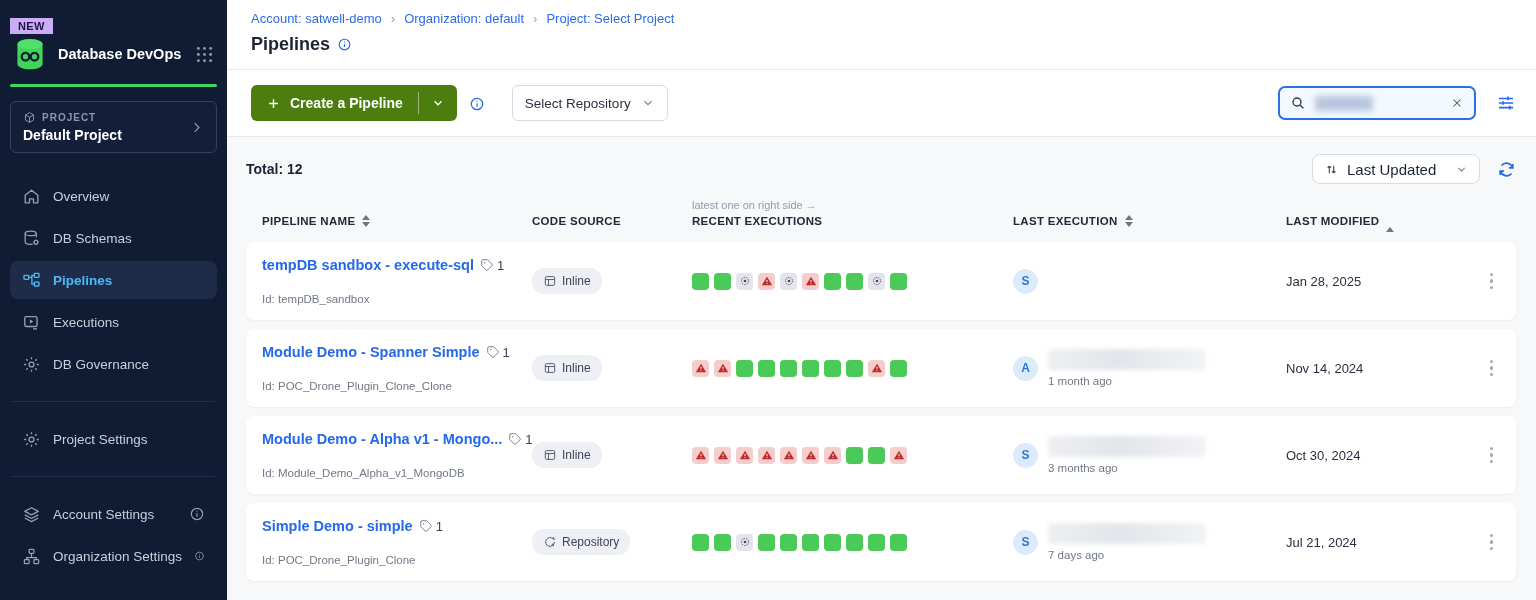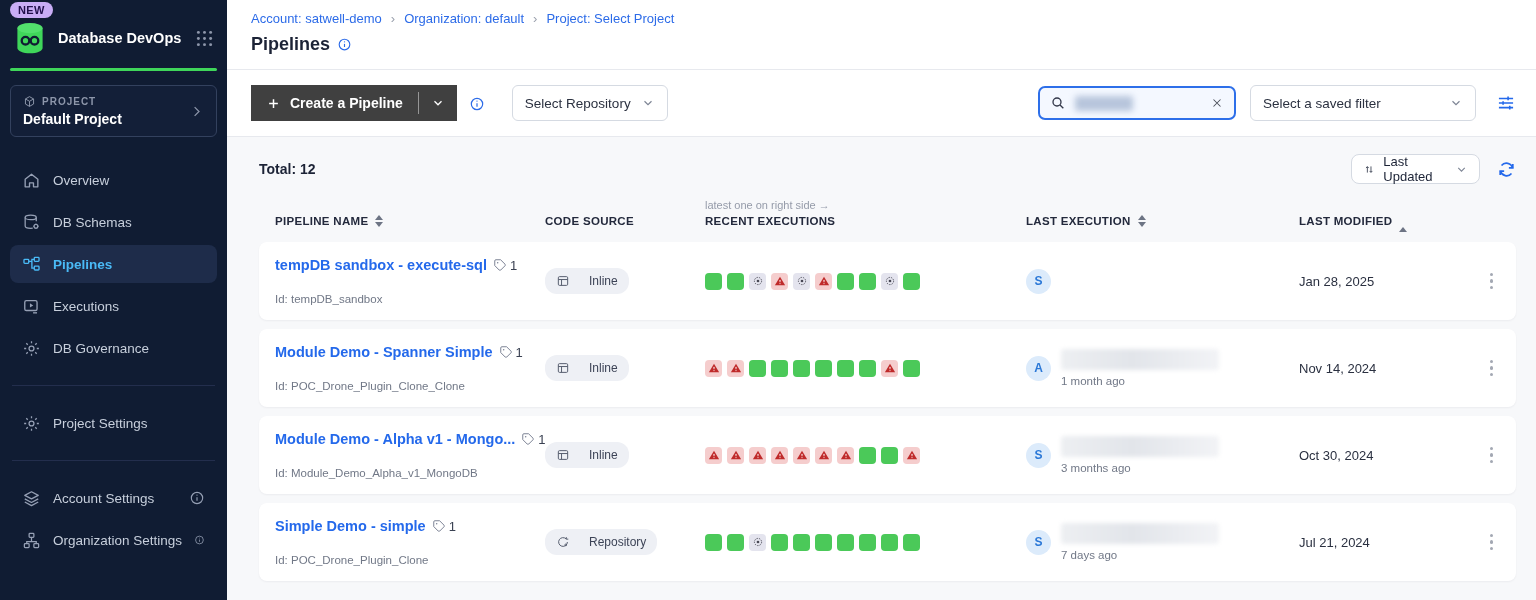--- a/index.html
+++ b/index.html
@@ -2,21 +2,21 @@
 <html><head>
 <meta charset="utf-8">
 <style>
   *{box-sizing:border-box;margin:0;padding:0}
   html,body{width:1536px;height:600px;overflow:hidden}
   body{font-family:"Liberation Sans",sans-serif;display:flex;background:#fff;color:#20263a}
   svg{display:block}
 
   
   .sidebar{flex:0 0 227px;width:227px;height:100%;background:#101c33;color:#c7cfdc;padding:0 10px;position:relative}
-  .new-badge{display:inline-block;margin-top:2px;background:#c9adf6;color:#22104d;font-size:11px;font-weight:700;padding:2px 8px;border-radius:8px;letter-spacing:.3px}
+  .new-badge{display:inline-block;margin-top:18px;background:#c9adf6;color:#22104d;font-size:11px;font-weight:700;padding:2px 8px;border-radius:0;letter-spacing:.3px}
   .logo-row{display:flex;align-items:center;gap:10px;margin-top:2px;padding:0 2px}
   .logo{width:36px;height:36px}
   .app-title{color:#fff;font-weight:700;font-size:14.5px;white-space:nowrap}
   .grid-btn{margin-left:auto;color:#8e97ab;cursor:pointer}
   .grid-btn svg{width:21px;height:21px}
   .green-line{height:3px;background:#3fd65a;border-radius:2px;margin-top:12px}
   .project-card{margin-top:14px;border:1px solid #33415e;border-radius:6px;padding:9px 12px;display:flex;align-items:center;cursor:pointer;background:#131f38}
   .project-meta{flex:1;min-width:0}
   .project-label{display:flex;align-items:center;gap:6px;color:#8d96aa;font-size:10px;font-weight:700;letter-spacing:1px}
   .project-label svg{width:13px;height:13px}
@@ -38,21 +38,21 @@
   .top-band{height:70px;padding:11px 20px 0 24px;border-bottom:1px solid #e7e9ee}
   .breadcrumb{font-size:13px;color:#2c6be8;display:flex;align-items:flex-start;gap:9px}
   .crumb{cursor:pointer}
   .crumb-sep{color:#9aa0ad}
   .title-row{display:flex;align-items:center;gap:7px;margin-top:8px}
   .page-title{font-size:18px;font-weight:700;color:#1c2336}
   .i-blue{color:#2c6be8;width:15px;height:15px}
   .i-blue svg{width:100%;height:100%}
 
   .toolbar{height:67px;display:flex;align-items:center;padding:0 20px 0 24px;border-bottom:1px solid #e7e9ee;background:#fff}
-  .btn-create{background:#404040;color:#fff;border:none;border-radius:0;height:36px;display:flex;align-items:center;font-weight:700;font-size:14px;cursor:pointer;font-family:inherit}
+  .btn-create{background:#4d7c0f;color:#fff;border:none;border-radius:6px;height:36px;display:flex;align-items:center;font-weight:700;font-size:14px;cursor:pointer;font-family:inherit}
   .btn-main{display:flex;align-items:center;gap:9px;padding:0 15px;height:100%}
   .btn-main svg{width:15px;height:15px}
   .btn-sep{width:1px;height:22px;background:rgba(255,255,255,.45)}
   .btn-caret{padding:0 12px;height:100%;display:flex;align-items:center;cursor:pointer}
   .btn-caret svg{width:14px;height:14px}
   .tb-info{margin-left:12px}
   .tb-info svg{width:16px;height:16px}
   .select{height:36px;border:1px solid #d5dae2;border-radius:6px;background:#fff;display:flex;align-items:center;gap:8px;padding:0 12px;font-size:13.5px;color:#2b3140;cursor:pointer}
   .select .caret{margin-left:auto;color:#7d8494}
   .select .caret svg{width:14px;height:14px}
@@ -60,25 +60,25 @@
   .filter-select{width:226px;margin-left:14px}
   .search-box{margin-left:auto;width:198px;height:34px;border:2px solid #2d6fe9;border-radius:7px;background:#f4f8ff;display:flex;align-items:center;padding:0 10px;gap:9px}
   .search-box .mag{color:#33384a;width:16px;height:16px;flex:0 0 16px}
   .search-box .mag svg{width:100%;height:100%}
   .blur-chip{width:58px;height:15px;background:#b7c5dc;border-radius:2px;filter:blur(3px)}
   .clear-x{margin-left:auto;color:#4a4f5a;cursor:pointer;width:14px;height:14px}
   .clear-x svg{width:100%;height:100%}
   .sliders-btn{margin-left:20px;color:#2469eb;cursor:pointer;width:20px;height:20px}
   .sliders-btn svg{width:100%;height:100%}
 
-  .content{flex:1;background:#f7f8fa;padding:16px 20px 0 32px;min-width:0}
+  .content{flex:1;background:#f7f8fa;padding:16px 20px 0 19px;min-width:0}
   .total-row{display:flex;align-items:center;height:32px;margin-bottom:14px}
   .total{font-size:14px;font-weight:700;color:#1c2336}
   .right-tools{margin-left:auto;display:flex;align-items:center;gap:17px}
-  .sort-select{height:30px;border:1px solid #d5dae2;background:#fff;border-radius:8px;display:flex;align-items:center;gap:8px;padding:0 11px;font-size:13px;color:#1c2336;cursor:pointer;width:129px}
+  .sort-select{height:30px;border:1px solid #d5dae2;background:#fff;border-radius:8px;display:flex;align-items:center;gap:8px;padding:0 11px;font-size:15px;color:#1c2336;cursor:pointer;width:168px}
   .sort-select .updown{width:15px;height:15px;color:#3a4052}
   .sort-select .updown svg{width:100%;height:100%}
   .sort-select .caret{margin-left:auto;color:#7d8494}
   .sort-select .caret svg{width:13px;height:13px}
   .refresh{color:#2469eb;cursor:pointer;width:19px;height:19px}
   .refresh svg{width:100%;height:100%}
 
   .thead{display:grid;grid-template-columns:270px 160px 321px 273px 170px 1fr;padding:0 16px;align-items:end;margin-bottom:15px}
   .th{font-size:11.5px;font-weight:700;color:#23293c;letter-spacing:.3px;display:flex;align-items:center;gap:7px;white-space:nowrap}
   .th-note{font-size:11px;color:#959ba9;margin-bottom:4px;white-space:nowrap}
@@ -89,21 +89,21 @@
 
   .rows{display:flex;flex-direction:column;gap:9px}
   .row-card{background:#fff;border-radius:8px;height:78px;display:grid;grid-template-columns:270px 160px 321px 273px 170px 1fr;align-items:center;padding:0 16px;box-shadow:0 1px 2px rgba(16,24,40,.05)}
   .name-line{display:flex;align-items:center;gap:6px}
   .p-name{color:#2469eb;font-weight:700;font-size:14.5px;cursor:pointer;white-space:nowrap}
   .tag-wrap{display:flex;align-items:center;gap:3px;color:#7b8294;font-size:13px}
   .tag-wrap .ticon{width:14px;height:14px}
   .tag-wrap .ticon svg{width:100%;height:100%}
   .tag-wrap .tcount{color:#3a4152}
   .p-id{color:#717887;font-size:11.5px;margin-top:20px}
-  .badge{display:inline-flex;align-items:center;gap:19px;background:#eef0f5;border-radius:12px;padding:6px 11px;font-size:12px;color:#3d4457}
+  .badge{display:inline-flex;align-items:center;gap:5px;background:#eef0f5;border-radius:12px;padding:6px 11px;font-size:12px;color:#3d4457}
   .badge .bicon{color:#565d6e;width:14px;height:14px}
   .badge .bicon svg{width:100%;height:100%}
   .squares{display:flex;gap:5px}
   .sq{width:17px;height:17px;border-radius:4px;display:flex;align-items:center;justify-content:center;cursor:pointer}
   .sq svg{width:12px;height:12px}
   .sq.success{background:#4bc959}
   .sq.failed{background:#f5cdcd}
   .sq.stopped{background:#e4e4ee}
   .exec-cell{display:flex;align-items:center;gap:10px}
   .avatar{width:25px;height:25px;border-radius:50%;background:#dcebfb;color:#2b78d7;font-weight:700;font-size:12px;display:flex;align-items:center;justify-content:center;flex:0 0 25px}
@@ -332,28 +332,20 @@
           </svg>
         </span>
       <span class="blur-chip"></span>
       <span class="clear-x">
           <svg viewBox="0 0 24 24" fill="none" stroke="currentColor" stroke-width="1.8">
             <path d="M6 6l12 12M18 6L6 18"></path>
           </svg>
         </span>
     </div>
 
-    <div class="select filter-select">
-      <span>Select a saved filter</span>
-      <span class="caret">
-          <svg viewBox="0 0 24 24" fill="none" stroke="currentColor" stroke-width="2">
-            <path d="M6 9l6 6 6-6"></path>
-          </svg>
-        </span>
-    </div>
 
     <span class="sliders-btn">
         <svg viewBox="0 0 24 24" fill="none" stroke="currentColor" stroke-width="1.9">
           <path d="M3.5 6.5h17M3.5 12h17M3.5 17.5h17"></path>
           <path d="M14.5 4.3v4.4M8.5 9.8v4.4M16.5 15.3v4.4"></path>
         </svg>
       </span>
   </div>
 
   <div class="content">

